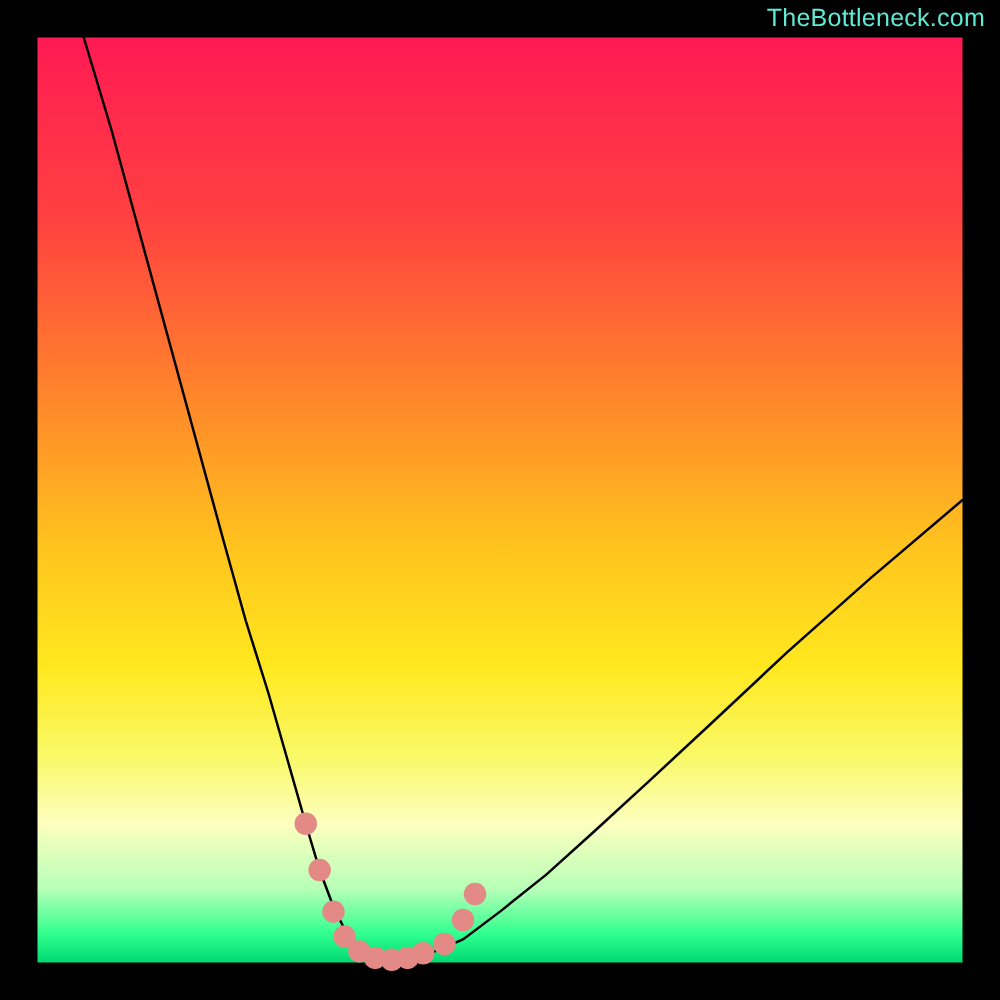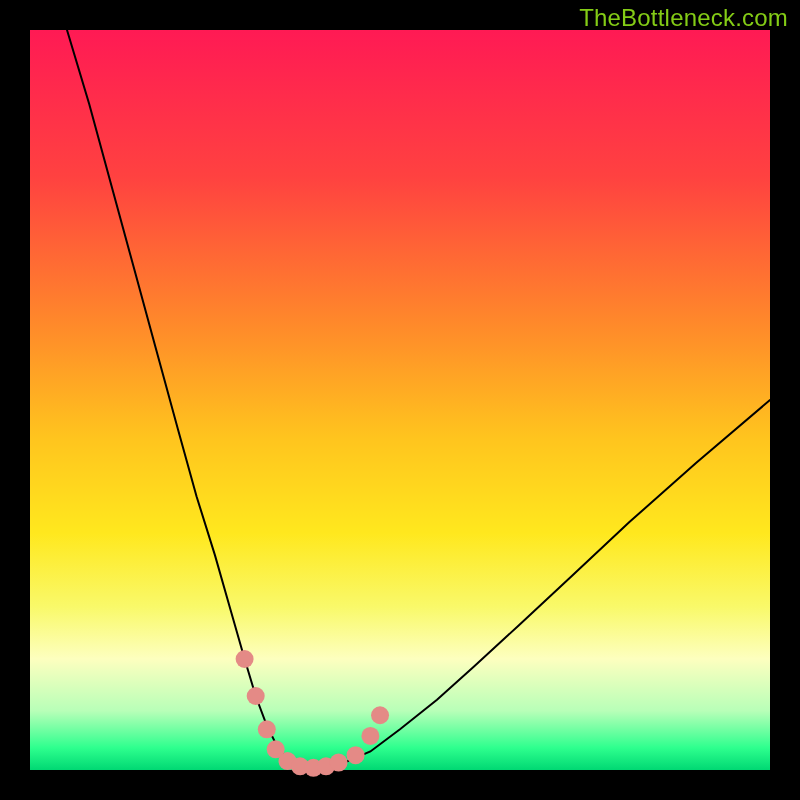--- a/index.html
+++ b/index.html
@@ -14,22 +14,22 @@
   .stage {
     position: relative;
     width: 800px;
     height: 800px;
     background: #000;
   }
   .watermark {
     position: absolute;
     top: 4px;
     right: 12px;
-    color: #84cc16;
-    font-size: 24px;
+    color: #5eead4;
+    font-size: 20px;
     font-weight: 500;
     letter-spacing: 0.2px;
     z-index: 10;
   }
   svg.plot {
     position: absolute;
     left: 0;
     top: 0;
   }
 </style>

